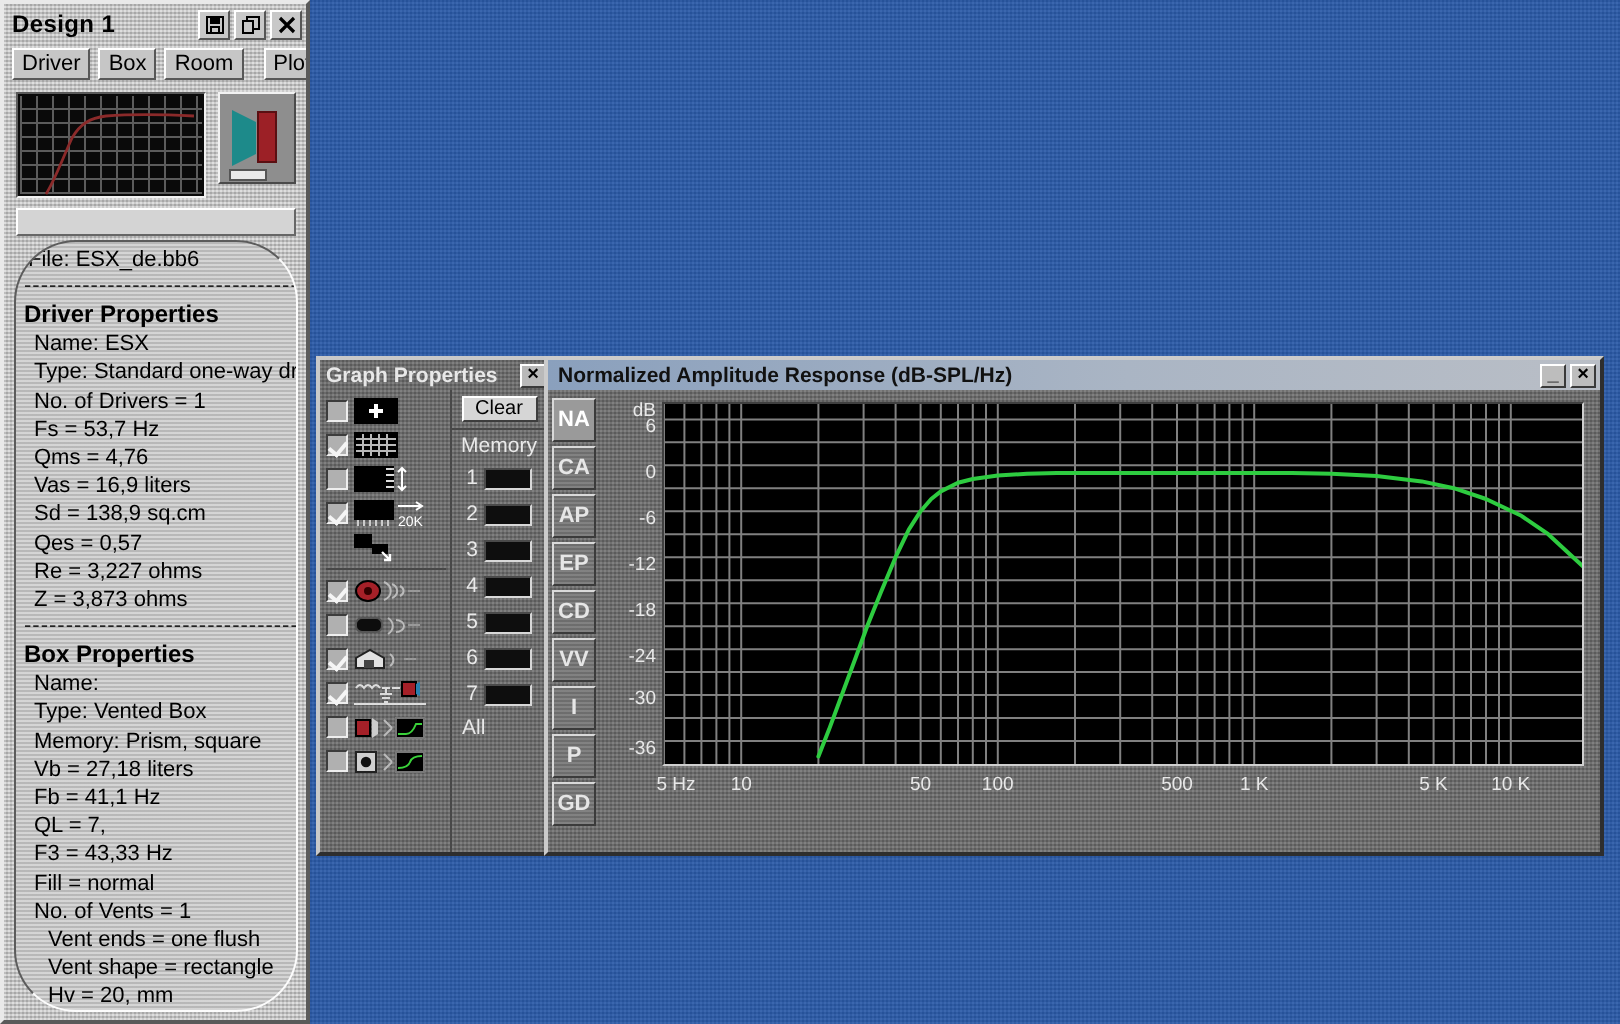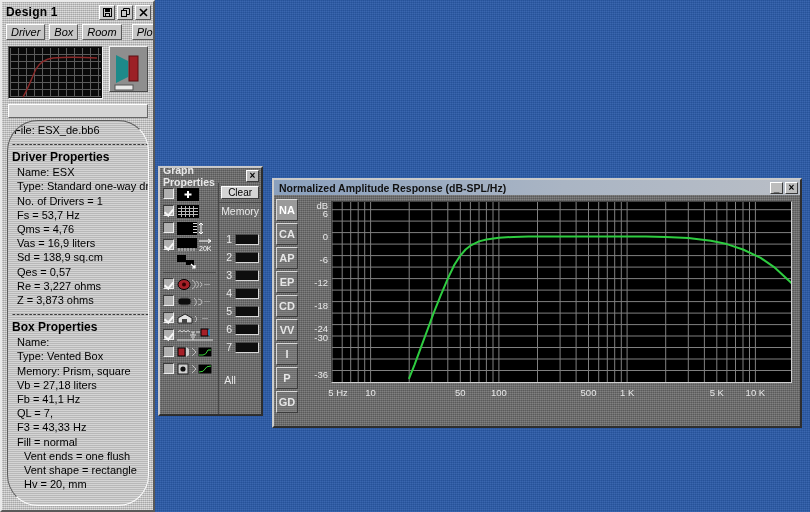--- a/index.html
+++ b/index.html
@@ -52,21 +52,21 @@
   .tb-btn svg { display:block; }
 
   #design-toolbar {
     display: flex; align-items: center; gap: 4px;
     padding: 2px 3px 2px 4px; height: 20px;
   }
   .tool-btn {
     font-size: 11px; color: #000; padding: 0px 4px 1px 4px;
     background: #c6c6c6; line-height: 14px; height: 16px;
     border-top: 1px solid #fff; border-left: 1px solid #fff;
-    border-right: 1px solid #575757; border-bottom: 1px solid #575757; font-style: italic;
+    border-right: 1px solid #575757; border-bottom: 1px solid #575757;
   }
 
   #preview-row {
     display: flex; align-items: flex-start; gap: 6px;
     padding: 4px 5px 2px 6px;
   }
   #mini-graph {
     width: 95px; height: 53px; background: #0a0a0a; position: relative;
     border-top: 1px solid #5a5a5a; border-left: 1px solid #5a5a5a;
     border-right: 1px solid #f2f2f2; border-bottom: 1px solid #f2f2f2;
@@ -103,21 +103,21 @@
   }
   .prop-line { line-height: 14.2px; white-space: nowrap; }
   .prop-file { padding-left: 2px; }
   .prop-sep { letter-spacing: .5px; color: #222; line-height: 12px; overflow: hidden; }
   .prop-head { font-weight: bold; font-size: 12px; line-height: 16px; }
   .i1 { padding-left: 5px; }
   .i2 { padding-left: 12px; }
 
   
   #graph-props {
-    position: absolute; left: 158px; top: 166px; width: 105px; height: 250px;
+    position: absolute; left: 158px; top: 178px; width: 119px; height: 250px;
     background: #6e6e6e;
     background-image:
       repeating-linear-gradient(0deg, rgba(255,255,255,.07) 0 1px, rgba(0,0,0,.1) 1px 2px),
       repeating-linear-gradient(90deg, rgba(255,255,255,.06) 0 1px, rgba(0,0,0,.09) 1px 2px);
     border-top: 2px solid #c9c9c9; border-left: 2px solid #c9c9c9;
     border-right: 2px solid #2e2e2e; border-bottom: 2px solid #2e2e2e;
     overflow: hidden;
   }
   #gp-titlebar {
     height: 15px; display: flex; align-items: center; padding-left: 3px;
@@ -151,29 +151,29 @@
 
   #gp-right { width: 47px; padding-top: 2px; }
   #clear-btn {
     margin: 1px auto 3px auto; width: 38px; height: 13px;
     background: #d6d6d6; color: #000; font-size: 10px;
     display: flex; align-items: center; justify-content: center;
     border-top: 1px solid #fff; border-left: 1px solid #fff;
     border-right: 1px solid #3d3d3d; border-bottom: 1px solid #3d3d3d;
   }
   #mem-sep { height: 1px; background: #474747; margin-bottom: 2px; }
-  #mem-title { font-size: 10.5px; color: #e9e9e9; text-align: center; margin-bottom: 13px; }
+  #mem-title { font-size: 10.5px; color: #e9e9e9; text-align: center; margin-bottom: 1px; }
   .mem-row { display: flex; align-items: center; gap: 3px; height: 18px; padding-left: 5px; }
   .mem-num { font-size: 10.5px; color: #e9e9e9; width: 8px; text-align: right; }
   .mem-slot {
     width: 24px; height: 11px; background: #0e0e0e;
     border-top: 1px solid #4a4a4a; border-left: 1px solid #4a4a4a;
     border-right: 1px solid #d8d8d8; border-bottom: 1px solid #d8d8d8;
   }
-  #mem-all { font-size: 10.5px; color: #e9e9e9; padding-left: 5px; margin-top: 18px; }
+  #mem-all { font-size: 10.5px; color: #e9e9e9; padding-left: 5px; margin-top: 2px; }
 
   
   #graph-window {
     position: absolute; left: 272px; top: 178px; width: 530px; height: 250px;
     background: #6f6f6f;
     background-image:
       repeating-linear-gradient(0deg, rgba(255,255,255,.07) 0 1px, rgba(0,0,0,.1) 1px 2px),
       repeating-linear-gradient(90deg, rgba(255,255,255,.06) 0 1px, rgba(0,0,0,.09) 1px 2px);
     border-top: 2px solid #cbcbcb; border-left: 2px solid #cbcbcb;
     border-right: 2px solid #2e2e2e; border-bottom: 2px solid #2e2e2e;
@@ -298,20 +298,21 @@
     <div class="prop-line prop-sep">-----------------------------------------</div>
     <div class="prop-line prop-head">Box Properties</div>
     <div class="prop-line i1">Name:</div>
     <div class="prop-line i1">Type: Vented Box</div>
     <div class="prop-line i1">Memory: Prism, square</div>
     <div class="prop-line i1">Vb =  27,18 liters</div>
     <div class="prop-line i1">Fb =  41,1 Hz</div>
     <div class="prop-line i1">QL =  7,</div>
     <div class="prop-line i1">F3 =  43,33 Hz</div>
     <div class="prop-line i1">Fill = normal</div>
+    <div class="prop-line i1">No. of Vents = 1</div>
     <div class="prop-line i2">Vent ends = one flush</div>
     <div class="prop-line i2">Vent shape = rectangle</div>
     <div class="prop-line i2">Hv =  20, mm</div>
 
   </div>
 </div>
 
 <div id="graph-props">
   <div id="gp-titlebar">
     <div id="gp-title">Graph Properties</div>
@@ -531,21 +532,21 @@
 
     <div id="plot-wrap">
       <div id="ylabels">
         <div style="top:0px">dB</div>
       <div class="ytick" style="top: 7.98936px;">6</div>
           <div class="ytick" style="top: 30.9681px;">0</div>
           <div class="ytick" style="top: 53.9468px;">-6</div>
           <div class="ytick" style="top: 76.9255px;">-12</div>
           <div class="ytick" style="top: 99.9043px;">-18</div>
           <div class="ytick" style="top: 122.883px;">-24</div>
-          <div class="ytick" style="top: 132px;">-30</div>
+          <div class="ytick" style="top: 144px;">-30</div>
           <div class="ytick" style="top: 168.84px;">-36</div>
         </div>
       <div id="plot-area">
         <svg id="plot-svg" width="462" height="180" viewBox="0 0 462 180">
             <g stroke="#808080" stroke-width="1" fill="none">
               <line x1="0.0" x2="0.0" y1="0" y2="180"></line>
               <line x1="10.2" x2="10.2" y1="0" y2="180"></line>
               <line x1="18.7" x2="18.7" y1="0" y2="180"></line>
               <line x1="26.2" x2="26.2" y1="0" y2="180"></line>
               <line x1="32.7" x2="32.7" y1="0" y2="180"></line>

